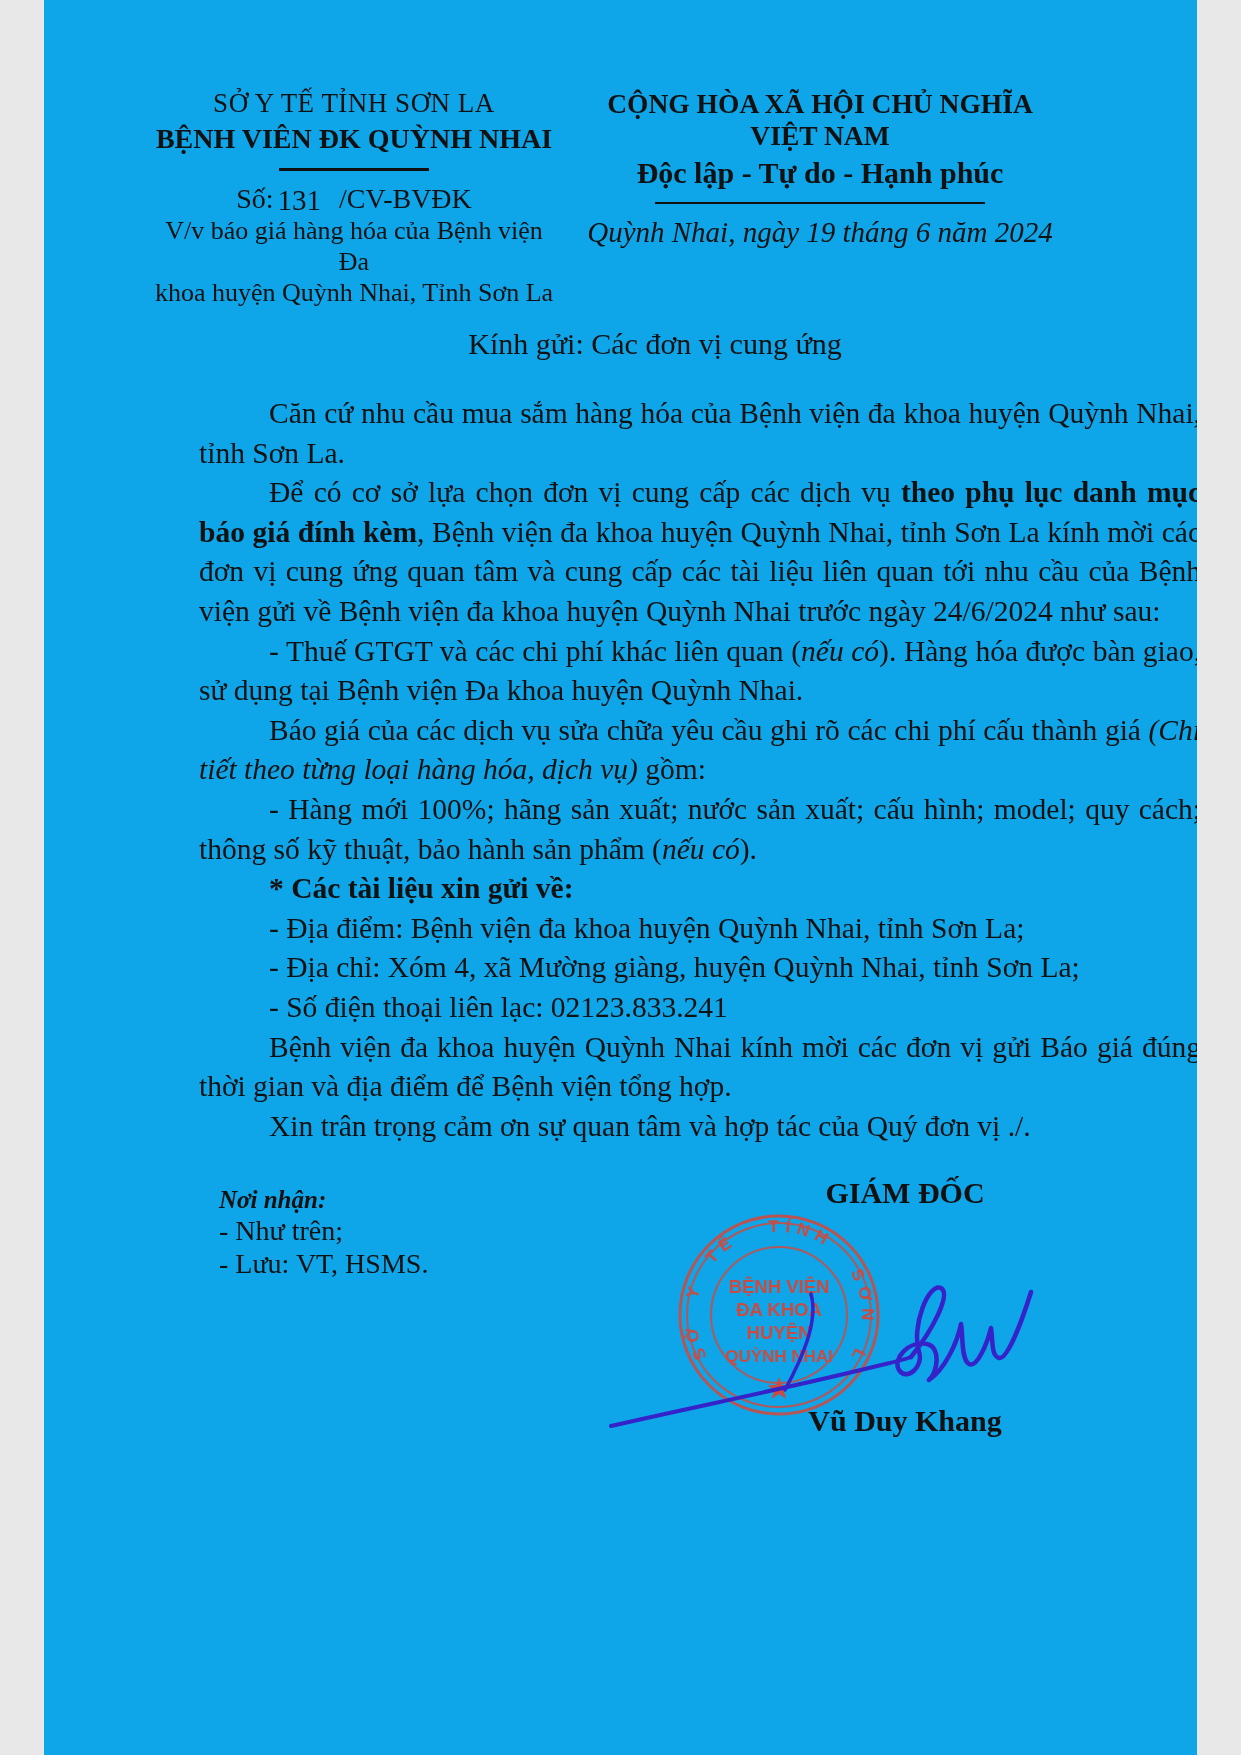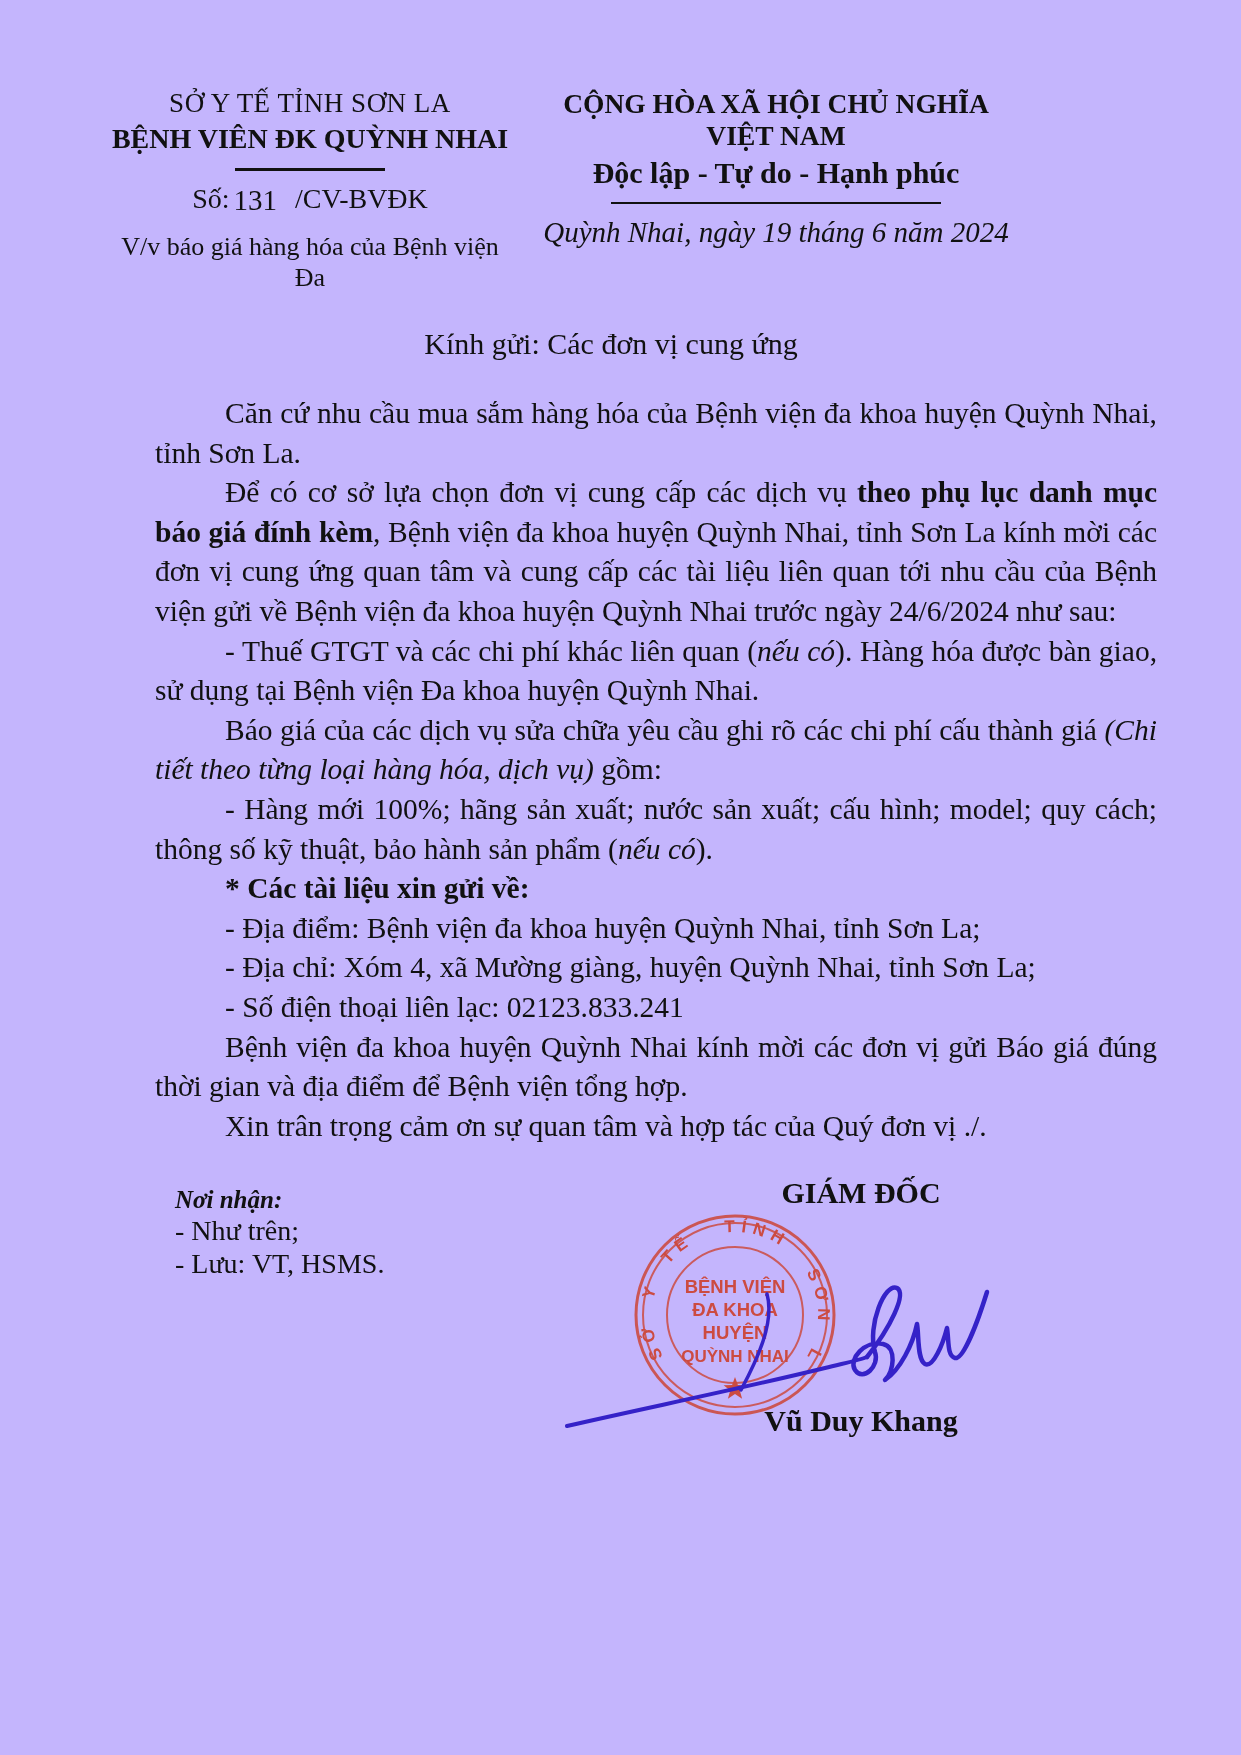--- a/index.html
+++ b/index.html
@@ -1,33 +1,33 @@
 <!DOCTYPE html>
 <html><head>
 <meta charset="utf-8">
 <style>
   html,body{margin:0;padding:0;background:#e8e8e8;}
   .page{
     position:relative;
-    width:1241px;height:1755px;
-    background:#c4b5fd;
+    width:1153px;height:1755px;
+    background:#0ea5e9;
     margin:0 auto;
     font-family:"Liberation Serif",serif;
     color:#111;
     overflow:hidden;
   }
   
   .org-block{position:absolute;left:108px;top:88px;width:404px;text-align:center;}
   .org-line1{font-size:27px;letter-spacing:.5px;}
   .org-line2{font-size:28px;font-weight:bold;margin-top:4px;}
   .org-rule{width:150px;height:3px;background:#111;margin:13px auto 11px auto;}
   .so-line{font-size:28px;}
   .so-number{font-size:29px;position:relative;top:2px;padding:0 4px;}
   .so-suffix{margin-left:14px;text-align:center;}
-  .subject{font-size:26px;line-height:31px;margin-top:16px;}
+  .subject{font-size:26px;line-height:31px;margin-top:0;}
   .nation-block{position:absolute;left:536px;top:88px;width:480px;text-align:center;}
   .nation-line1{font-size:27.5px;font-weight:bold;}
   .nation-line2{font-size:30px;font-weight:bold;margin-top:4px;}
   .nation-rule{width:330px;height:2px;background:#111;margin:12px auto 12px auto;}
   .dateline{font-size:29px;font-style:italic;}
   
   .salutation{position:absolute;left:16px;top:327px;width:1190px;text-align:center;font-size:30px;}
   
   .body-text{position:absolute;left:155px;top:394px;width:1002px;font-size:29.5px;line-height:39.6px;text-align:justify;}
   .body-text p{margin:0;text-indent:70px;}
@@ -49,20 +49,21 @@
 
 <div class="page">
 
   <div class="org-block">
     <div class="org-line1">SỞ Y TẾ TỈNH SƠN LA</div>
     <div class="org-line2">BỆNH VIÊN ĐK QUỲNH NHAI</div>
     <div class="org-rule"></div>
     <div class="so-line"><span>Số:</span><span class="so-number">131</span><span class="so-suffix">/CV-BVĐK</span></div>
     <div class="subject">
       <div>V/v báo giá hàng hóa của Bệnh viện Đa</div>
+      <div>khoa huyện Quỳnh Nhai, Tỉnh Sơn La</div>
     </div>
   </div>
 
   <div class="nation-block">
     <div class="nation-line1">CỘNG HÒA XÃ HỘI CHỦ NGHĨA VIỆT NAM</div>
     <div class="nation-line2">Độc lập - Tự do - Hạnh phúc</div>
     <div class="nation-rule"></div>
     <div class="dateline">Quỳnh Nhai, ngày 19 tháng 6 năm 2024</div>
   </div>
 

